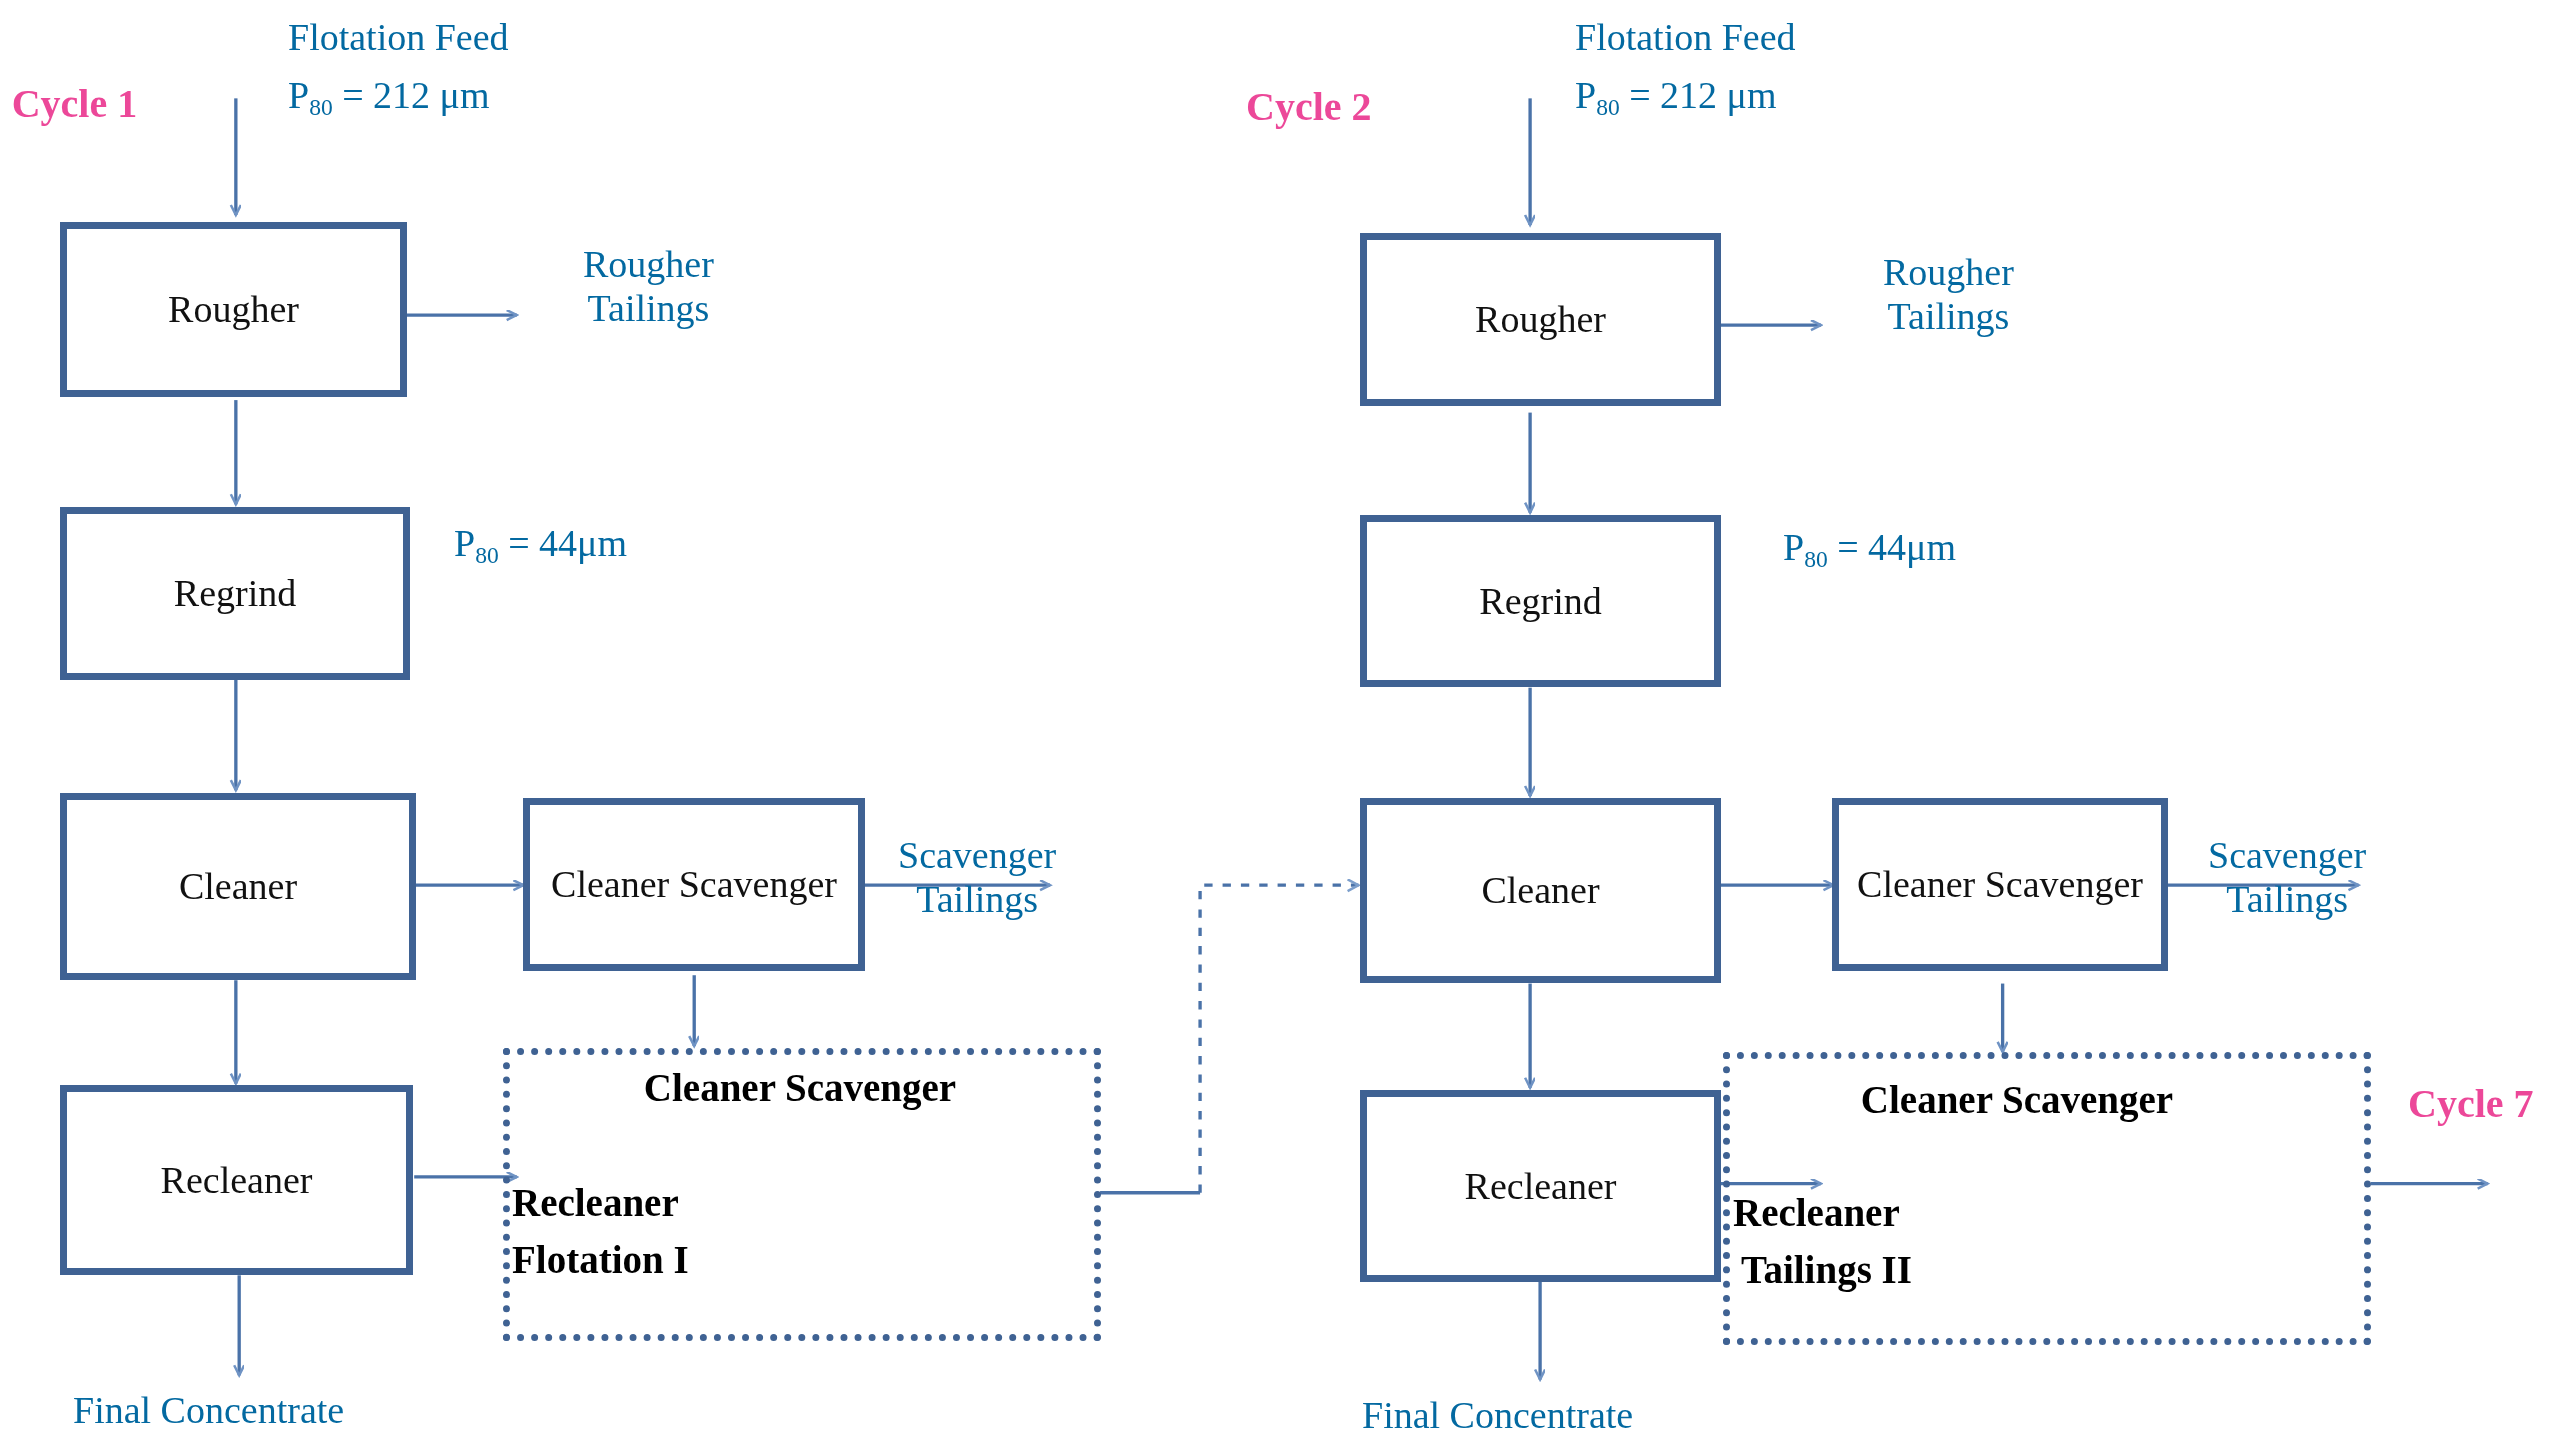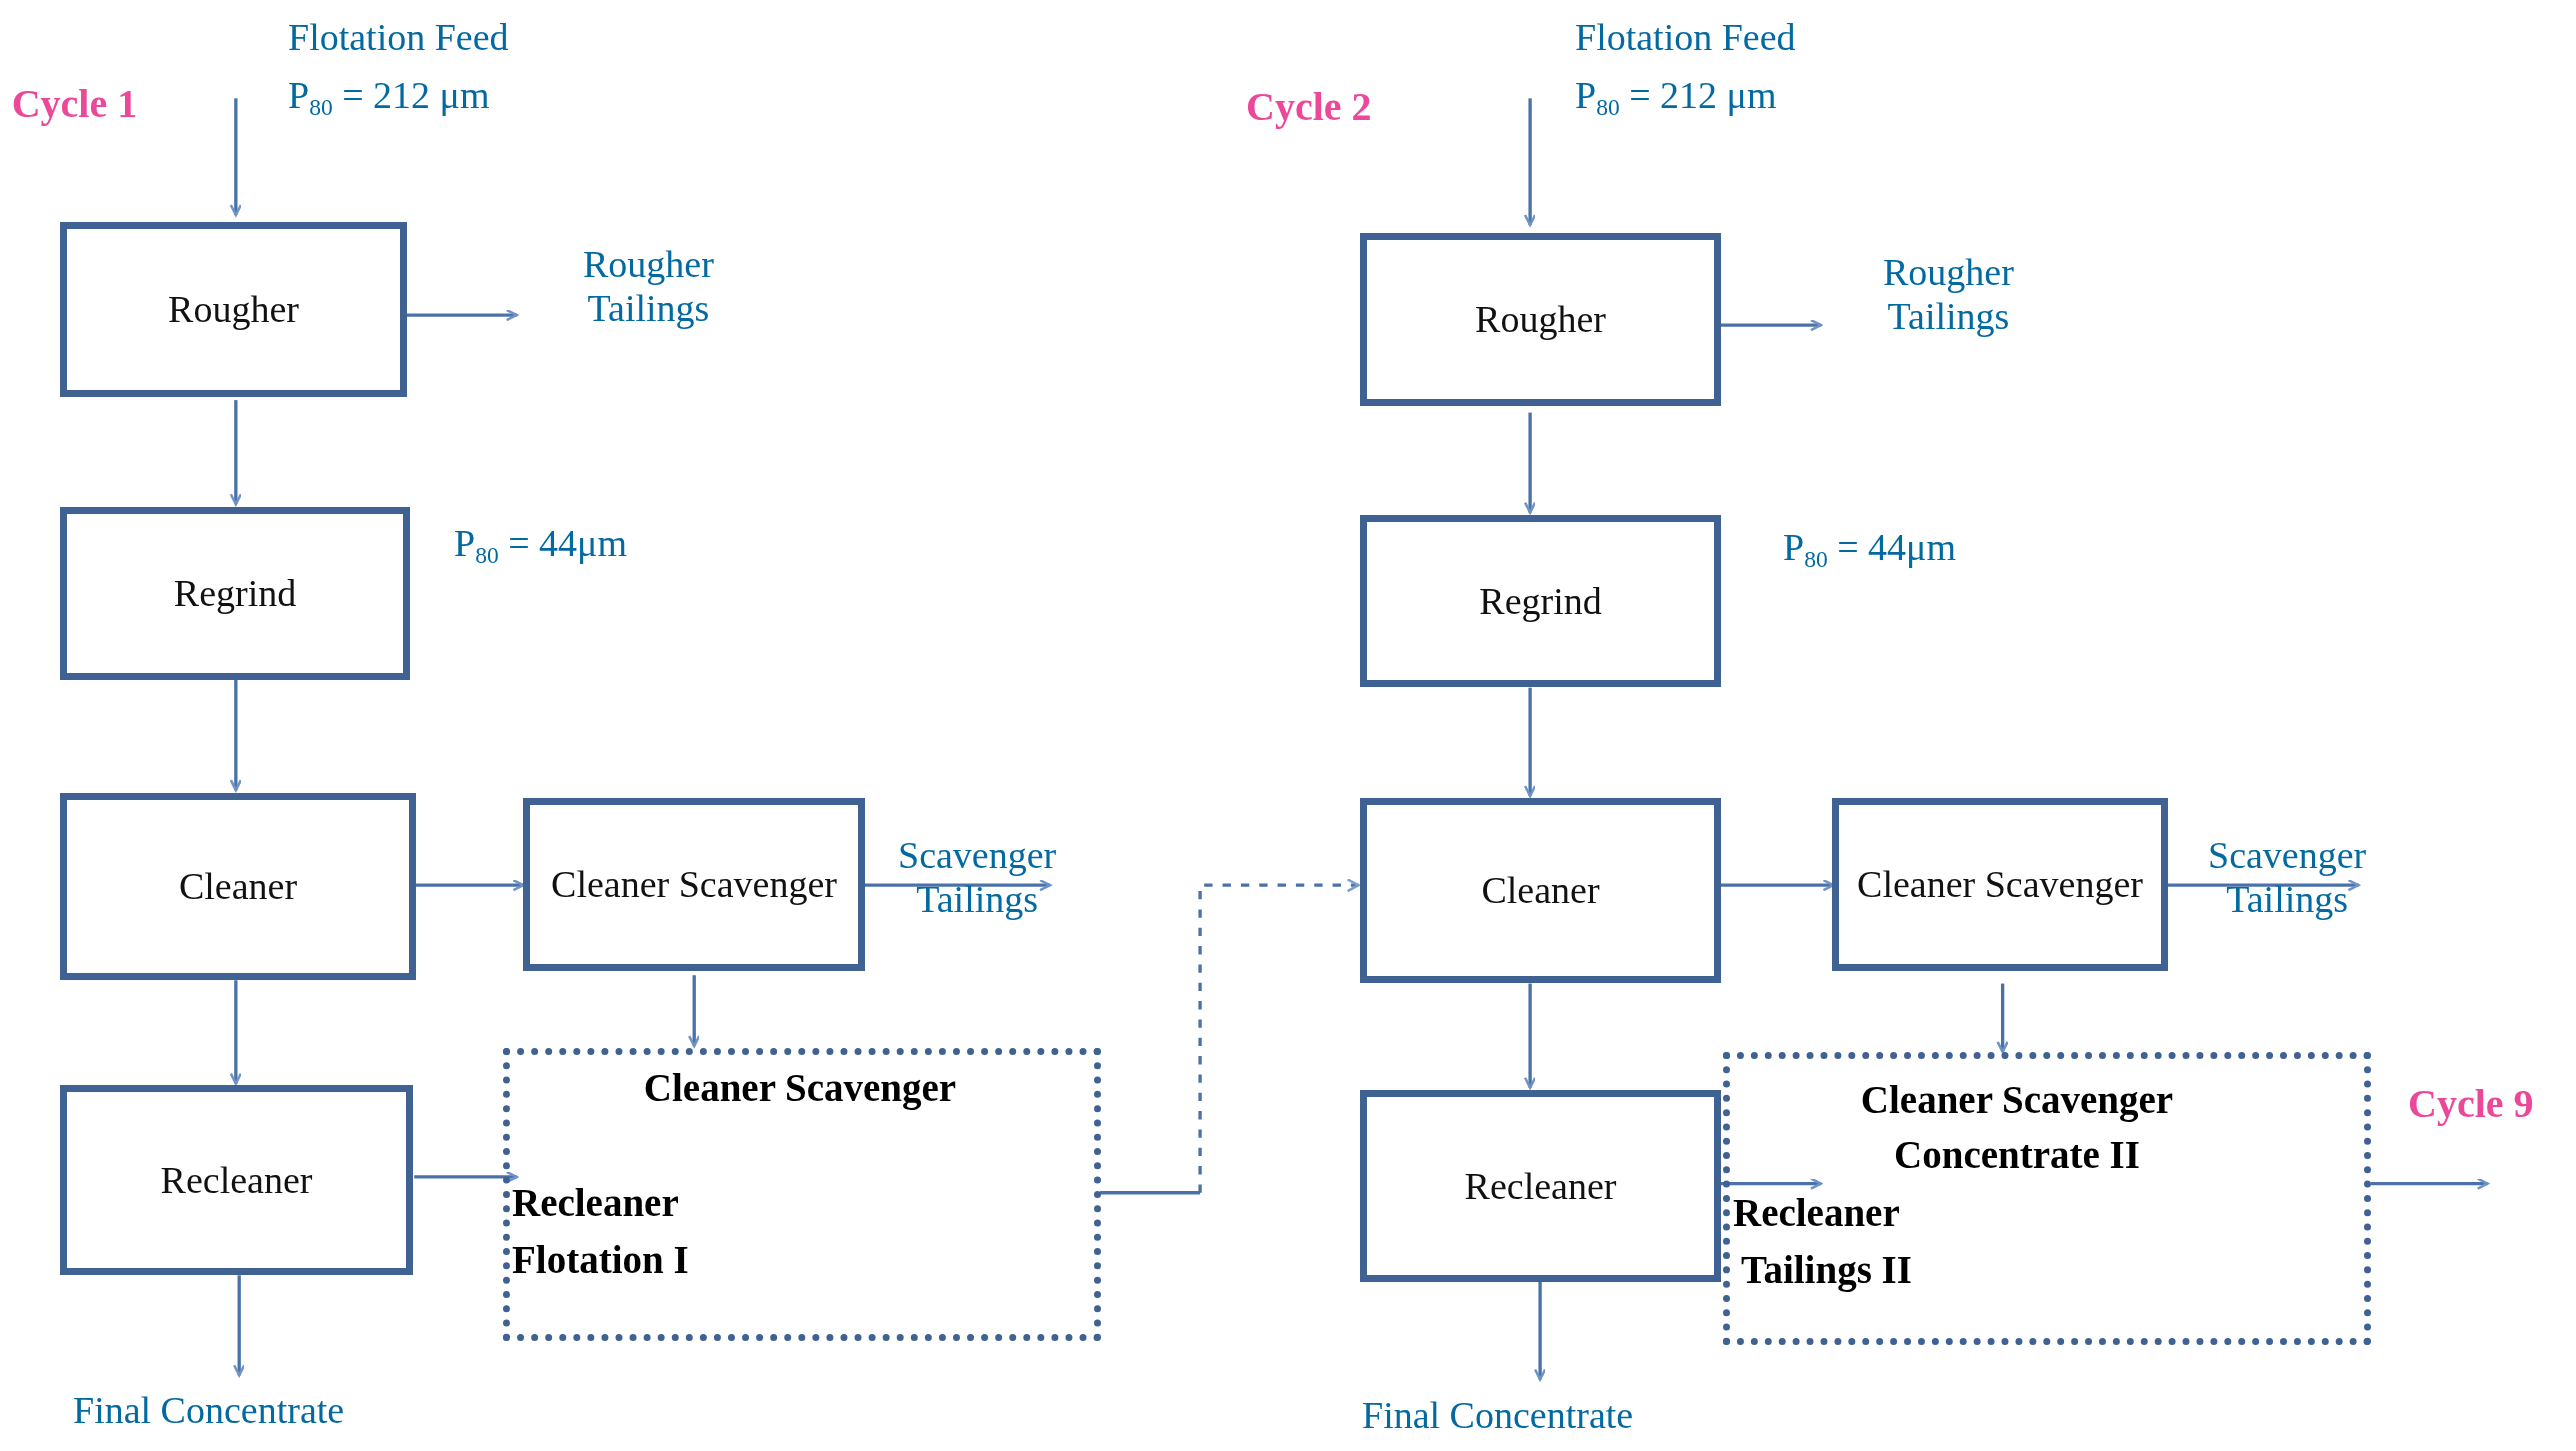--- a/index.html
+++ b/index.html
@@ -124,22 +124,21 @@
   <div class="unit two-line" style="left:1832px;top:798px;width:336px;height:173px;">Cleaner
 Scavenger</div>
 
   <div class="lbl center" style="left:2208px;top:833px;">Scavenger
 Tailings</div>
 
   <div class="unit" style="left:1360px;top:1090px;width:361px;height:192px;">Recleaner</div>
 
   <div class="dotbox" style="left:1723px;top:1052px;width:648px;height:293px;"></div>
   <div class="dbtext center" style="left:1767px;top:1077px;width:500px;">Cleaner Scavenger</div>
-  <div class="dbtext center" style="left:1767px;top:1132px;width:500px;">Concentrate II</div>
   <div class="dbtext" style="left:1733px;top:1190px;">Recleaner</div>
   <div class="dbtext" style="left:1733px;top:1247px;margin-left:8px;">Tailings II</div>
 
-  <div class="cyc" style="left:2408px;top:1080px;">Cycle 9</div>
+  <div class="cyc" style="left:2408px;top:1080px;">Cycle 7</div>
 
   <div class="lbl" style="left:1362px;top:1393px;">Final Concentrate</div>
 
 </div>
 
 
 </body></html>

